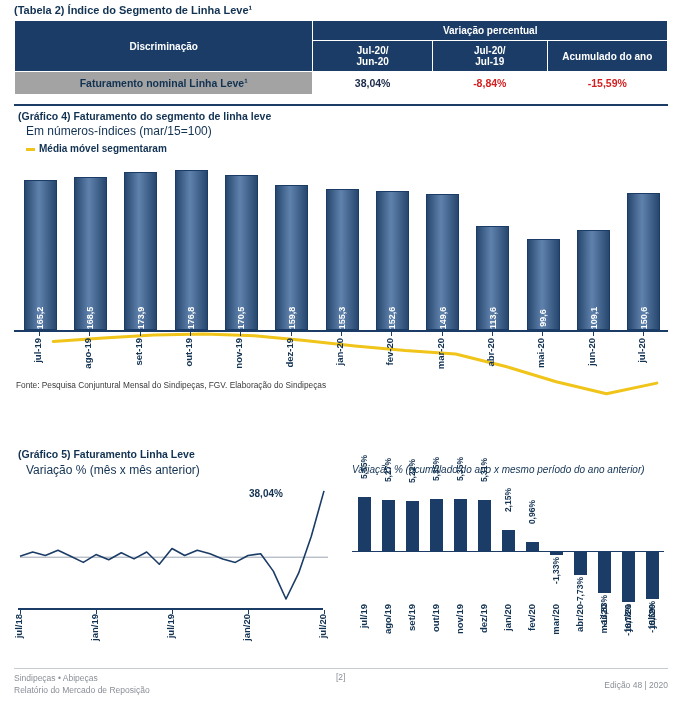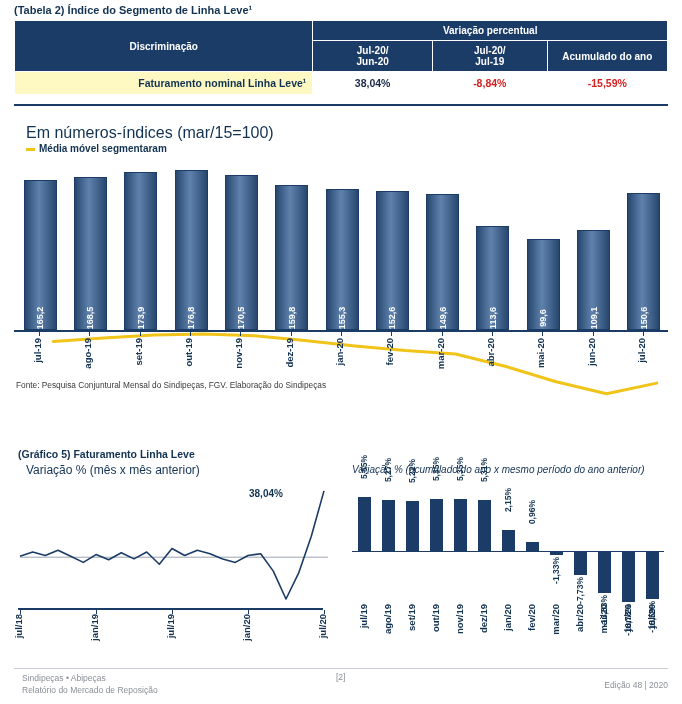--- a/index.html
+++ b/index.html
@@ -20,33 +20,33 @@
   }
   table.t2{
     position:absolute;left:14px;top:20px;width:654px;
     border-collapse:collapse;
     font-size:10px;
   }
   table.t2 th,table.t2 td{border:1px solid #ffffff;}
   .hdr{background:#1b3c66;color:#ffffff;text-align:center;font-weight:bold;padding:4px 2px;}
   .hdr-disc{background:#1b3c66;color:#ffffff;text-align:center;font-weight:bold;width:305px;}
   .rowlbl{
-    background:#fef9c3;color:#123252;font-weight:bold;
-    text-align:right;padding:5px 6px;font-size:10.5px;border:1px solid #d7dde5;
+    background:#a3a3a3;color:#123252;font-weight:bold;
+    text-align:center;padding:5px 6px;font-size:10.5px;border:1px solid #d7dde5;
   }
   .val{
     background:#ffffff;text-align:center;font-weight:bold;padding:5px 2px;
     font-size:10.5px;border:1px solid #d7dde5;
   }
   .val.neg{color:#d31f20;}
   .thinline{position:absolute;left:14px;top:104px;width:654px;height:2px;background:#1b3c66;}
 
   
   .g4-title{position:absolute;left:18px;top:110px;font-size:10.5px;font-weight:bold;color:#123252;}
-  .g4-sub{position:absolute;left:26px;top:124px;font-size:16px;color:#123252;}
+  .g4-sub{position:absolute;left:26px;top:124px;font-size:12px;color:#123252;}
   .g4-leg{position:absolute;left:26px;top:143px;font-size:10px;font-weight:bold;color:#123252;}
   .g4-leg .dash{display:inline-block;width:9px;height:3px;background:#f0c419;vertical-align:middle;margin-right:4px;}
 
   .g4{position:absolute;left:14px;top:160px;width:654px;height:170px;}
   .bars{position:absolute;left:0;top:0;width:654px;height:170px;}
   .bar{
     position:absolute;bottom:0;width:31px;
     background:linear-gradient(to right,#27476e 0%,#5f82ad 45%,#27476e 100%);
     border:1px solid #1b3c66;
   }
@@ -92,21 +92,21 @@
     position:absolute;font-size:8.5px;font-weight:bold;color:#123252;
     writing-mode:vertical-rl;transform:rotate(180deg);white-space:nowrap;
   }
   .xlab6{
     position:absolute;top:604px;width:13px;font-size:9.5px;font-weight:bold;color:#123252;
     writing-mode:vertical-rl;transform:rotate(180deg);white-space:nowrap;
   }
 
   
   .footline{position:absolute;left:14px;top:668px;width:654px;height:1px;background:#c7ccd3;}
-  .f-left{position:absolute;left:22px;top:672px;font-size:8.5px;color:#8a8f96;line-height:1.45;}
+  .f-left{position:absolute;left:14px;top:672px;font-size:8.5px;color:#8a8f96;line-height:1.45;}
   .f-mid{position:absolute;left:336px;top:672px;font-size:8.5px;color:#8a8f96;}
   .f-right{position:absolute;right:14px;top:680px;font-size:8.5px;color:#8a8f96;}
 </style>
 </head>
 <body>
 
 <div class="page">
 
   <div class="tbl-title">(Tabela 2) Índice do Segmento de Linha Leve¹</div>
   <table class="t2">
@@ -129,20 +129,21 @@
     <tr>
       <td class="rowlbl">Faturamento nominal Linha Leve¹</td>
       <td class="val">38,04%</td>
       <td class="val neg">-8,84%</td>
       <td class="val neg">-15,59%</td>
     </tr>
   </tbody>
     </table>
   <div class="thinline"></div>
 
+  <div class="g4-title">(Gráfico 4) Faturamento do segmento de linha leve</div>
   <div class="g4-sub">Em números-índices (mar/15=100)</div>
   <div class="g4-leg">
     <span class="dash"></span><span>Média móvel segmentaram</span>
   </div>
 
   <div class="g4" id="g4">
     <div class="bars" id="g4bars">
         <div class="bar" style="left: 9.65385px; height: 147.811px;">
           <span>165,2</span>
         </div>

